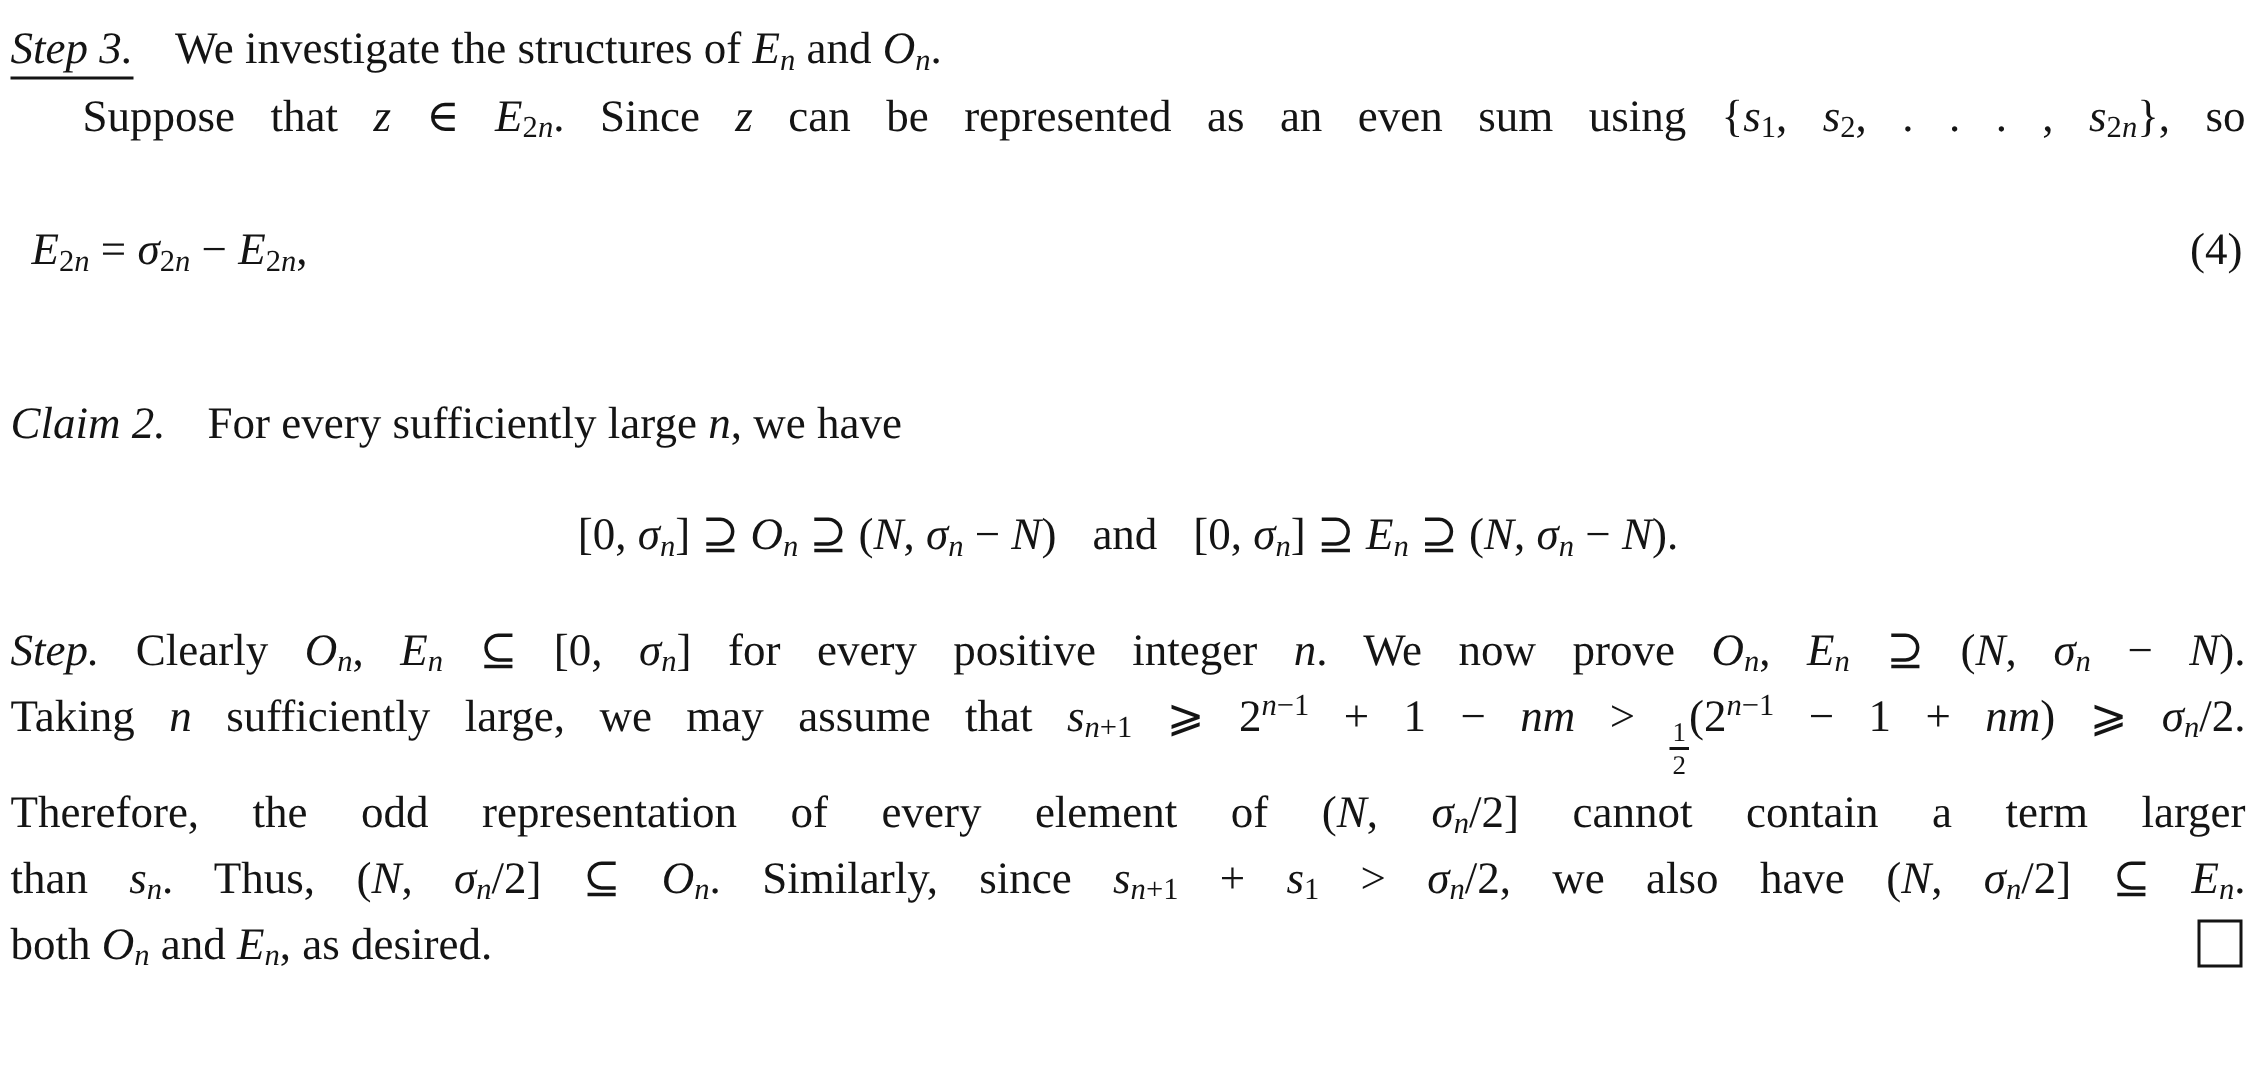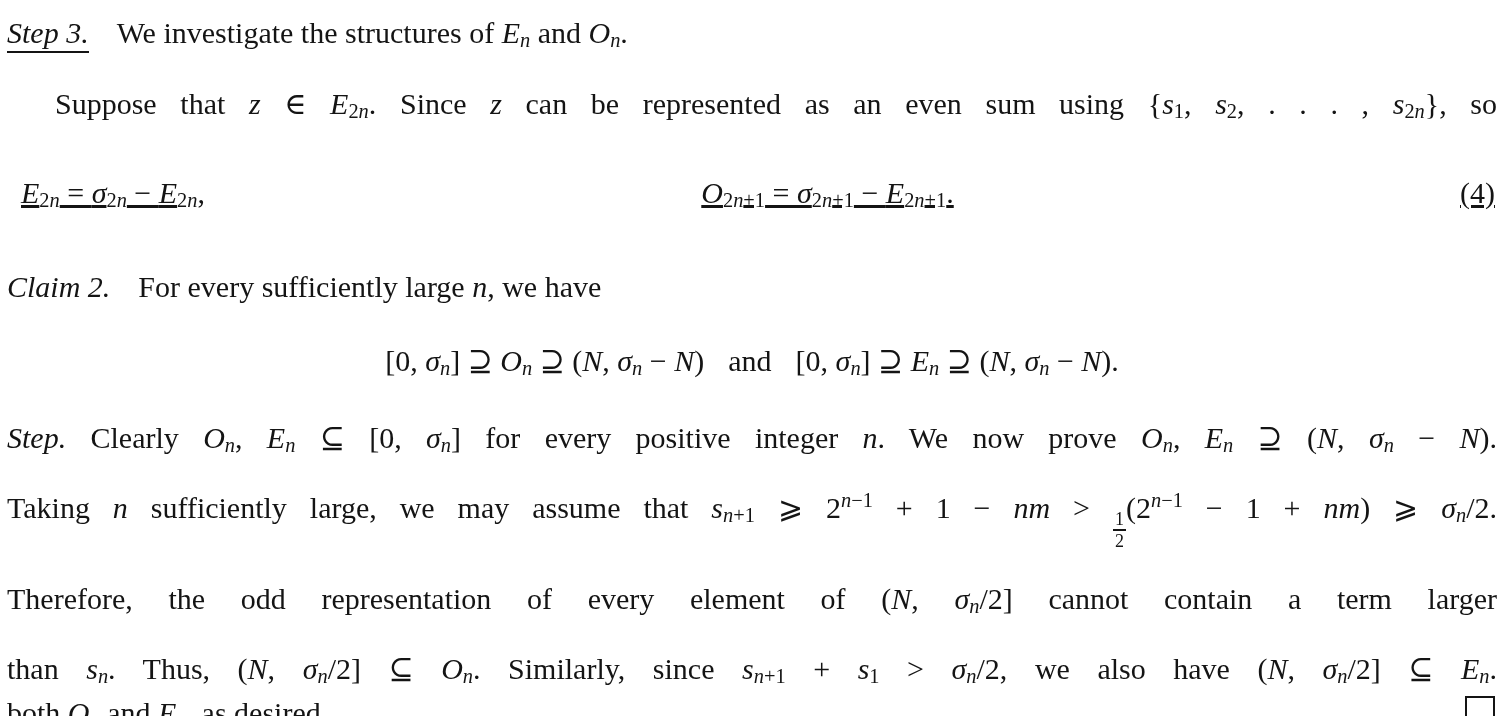--- a/index.html
+++ b/index.html
@@ -9,40 +9,39 @@
     height: 716px;
     box-sizing: border-box;
     padding: 10px 7px 0 7px;
     font-family: "Liberation Serif", "DejaVu Serif", serif;
     font-size: 30px;
     color: #141414;
     overflow: hidden;
   }
   .line { line-height: 44px; }
   .heading { line-height: 46px; white-space: nowrap; }
-  .justified { text-align: justify; text-align-last: justify; margin-top: 26px; }
+  .justified { text-align: justify; text-align-last: justify; }
   .indent { text-indent: 48px; }
   .label { font-style: italic; margin-right: 28px; }
   .underlined { border-bottom: 2px solid #141414; padding-bottom: 2px; }
   sub, sup { font-size: 68%; line-height: 0; }
   sub { vertical-align: -0.22em; }
   sup { vertical-align: 0.52em; }
   .equation-row {
     display: flex;
     align-items: center;
     justify-content: space-between;
     margin-top: 40px;
     line-height: 54px;
     padding: 0 2px 0 14px;
     white-space: nowrap;
-    text-decoration: underline;
   }
   .term3 { margin-left: 46px; }
   .eqnum { margin-left: 10px; }
-  .claim { margin-top: 44px; }
+  .claim { margin-top: 66px; }
   .display-row {
     display: flex;
     justify-content: center;
     align-items: baseline;
     gap: 24px;
     margin-top: 26px;
     line-height: 50px;
     white-space: nowrap;
   }
   .proof { margin-top: 30px; }
@@ -72,21 +71,20 @@
 <div class="page" style="color: rgb(20, 20, 20);">
 
   <div class="heading">
     <span class="label underlined">Step 3.</span><span>We investigate the structures of <i>E<sub>n</sub></i> and <i>O<sub>n</sub></i>.</span>
   </div>
 
   <div class="line justified indent">Suppose that <i>z</i> ∈ <i>E</i><sub>2<i>n</i></sub>. Since <i>z</i> can be represented as an even sum using {<i>s</i><sub>1</sub>, <i>s</i><sub>2</sub>, . . . , <i>s</i><sub>2<i>n</i></sub>}, so</div>
 
   <div class="equation-row">
     <span><i>E</i><sub>2<i>n</i></sub> = <i>σ</i><sub>2<i>n</i></sub> − <i>E</i><sub>2<i>n</i></sub>,</span>
-    <span><i>O</i><sub>2<i>n</i>+1</sub> = <i>σ</i><sub>2<i>n</i>+1</sub> − <i>E</i><sub>2<i>n</i>+1</sub>.</span>
     <span class="eqnum">(4)</span>
   </div>
 
   <div class="heading claim">
     <span class="label">Claim 2.</span><span>For every sufficiently large <i>n</i>, we have</span>
   </div>
 
   <div class="display-row">
     <span>[0, <i>σ<sub>n</sub></i>] ⊇ <i>O<sub>n</sub></i> ⊇ (<i>N</i>, <i>σ<sub>n</sub></i> − <i>N</i>)</span>
     <span>and</span>

